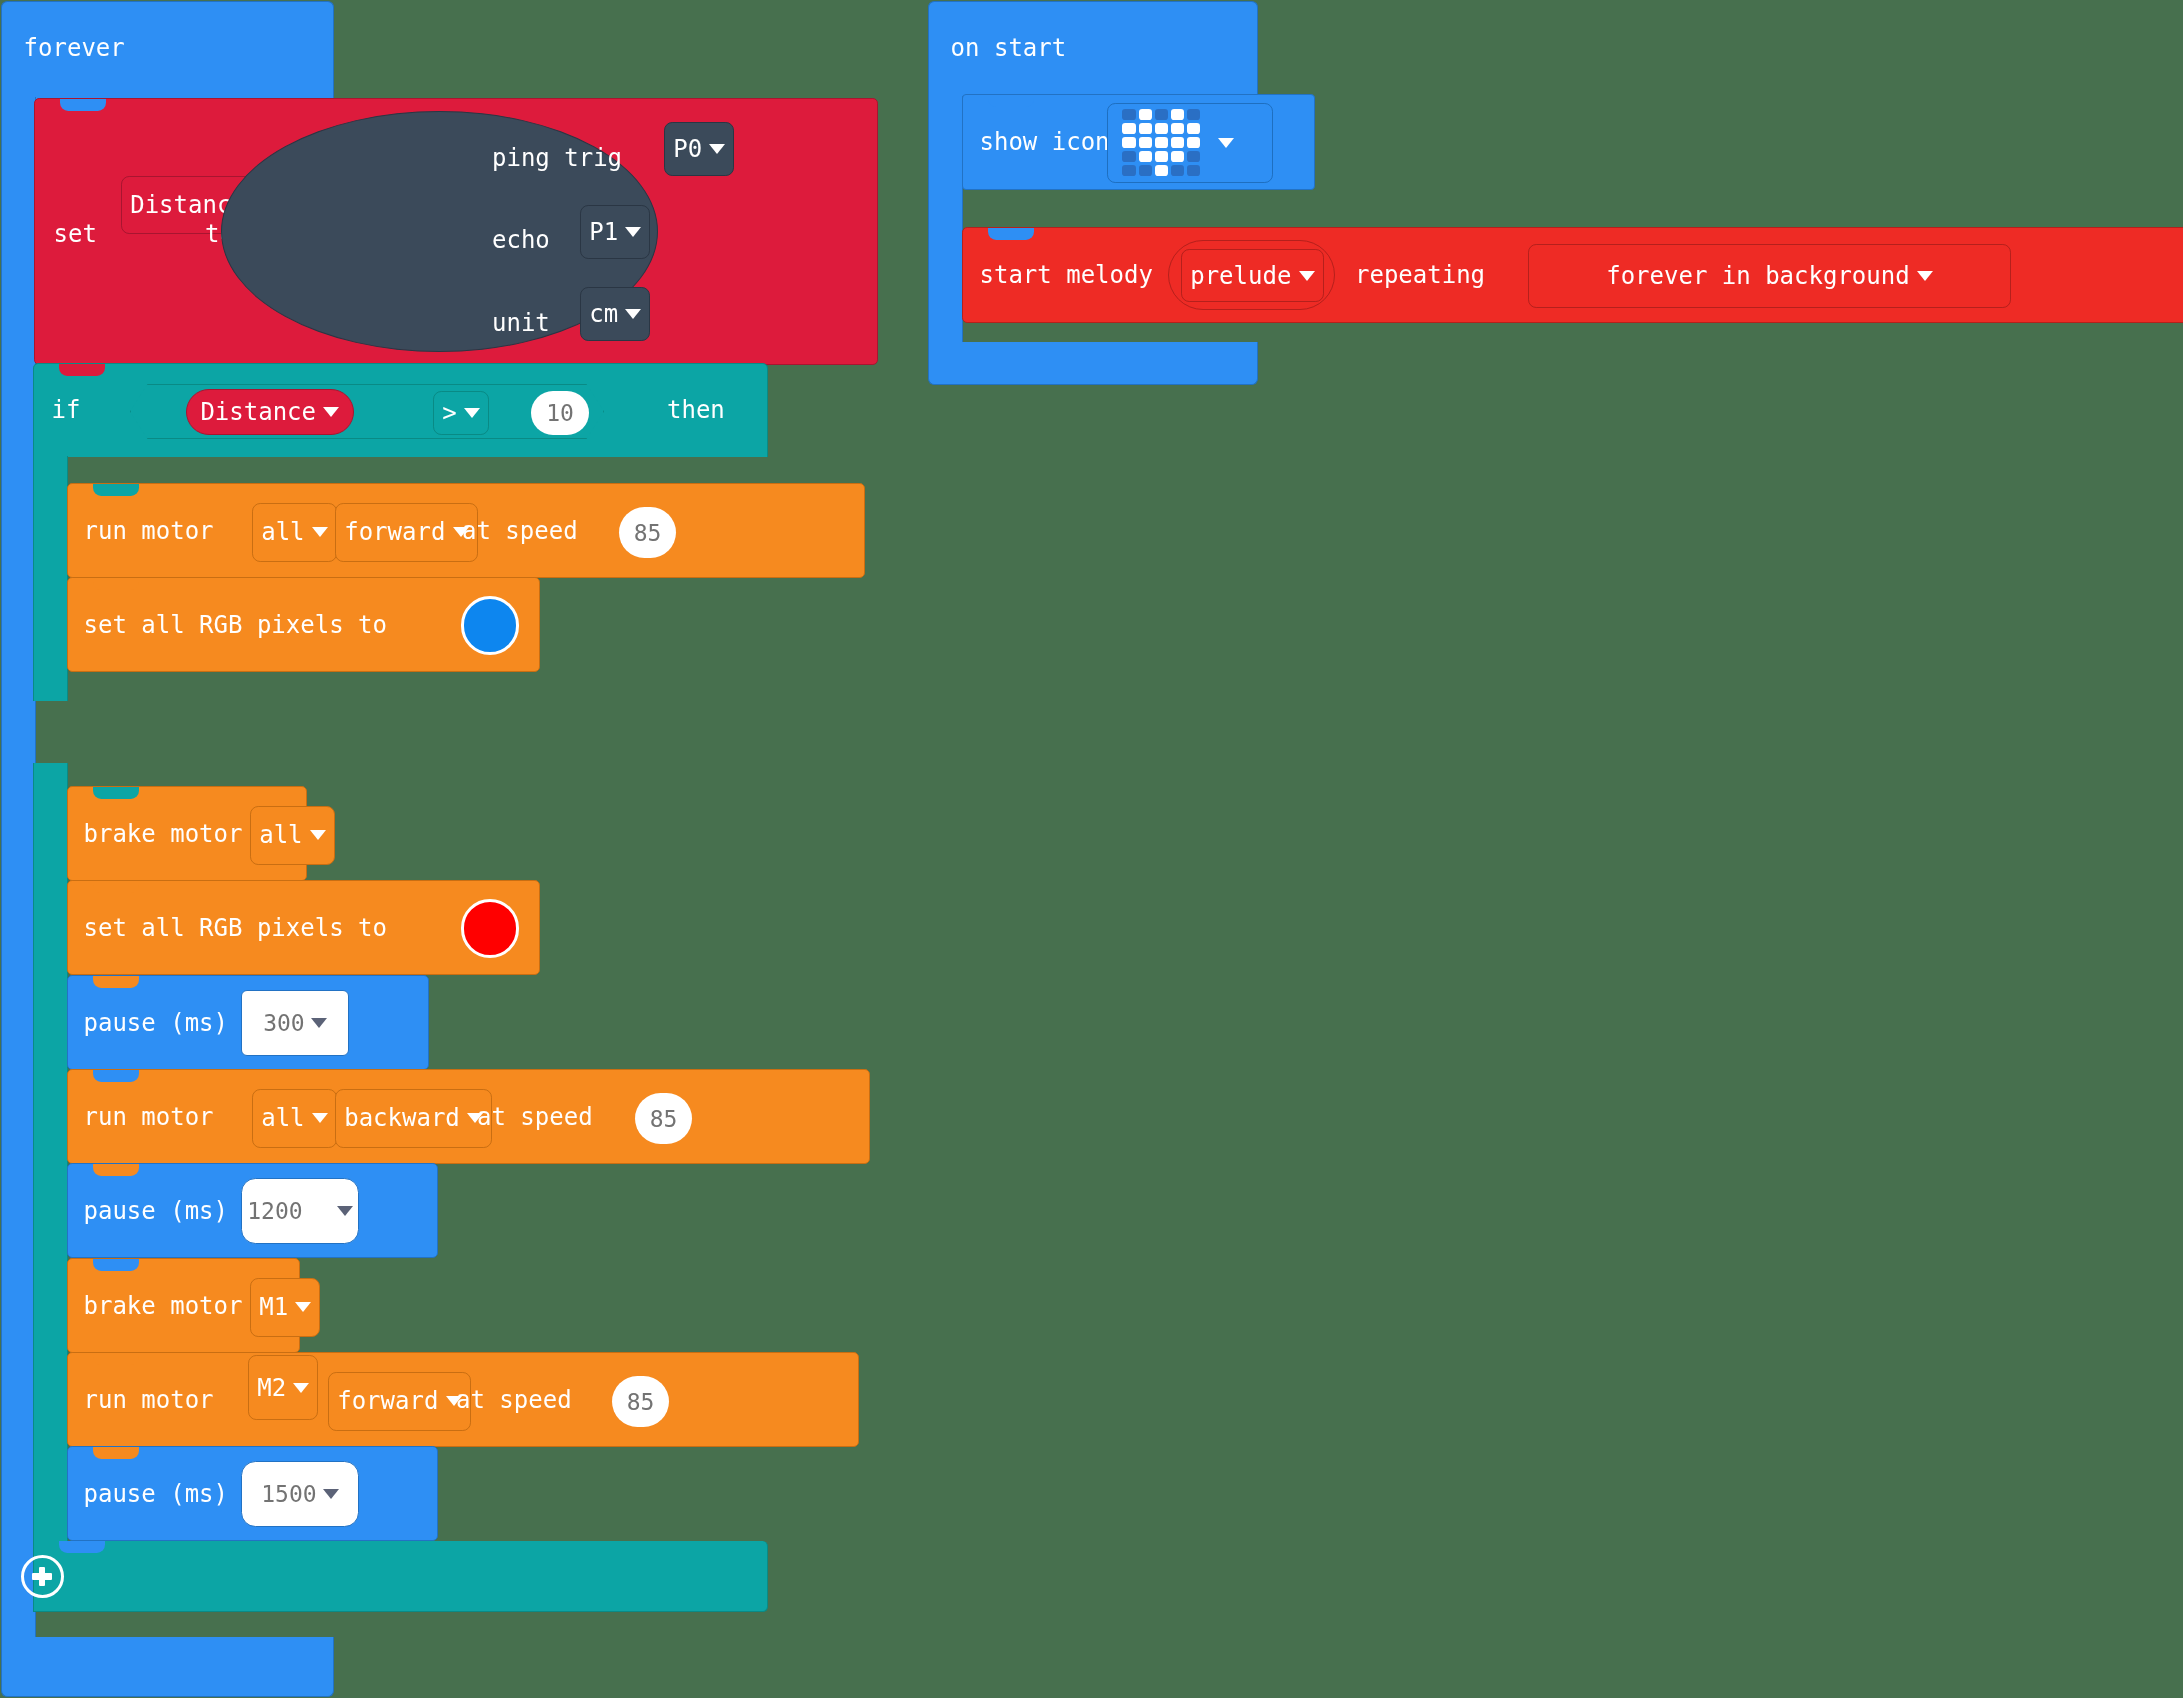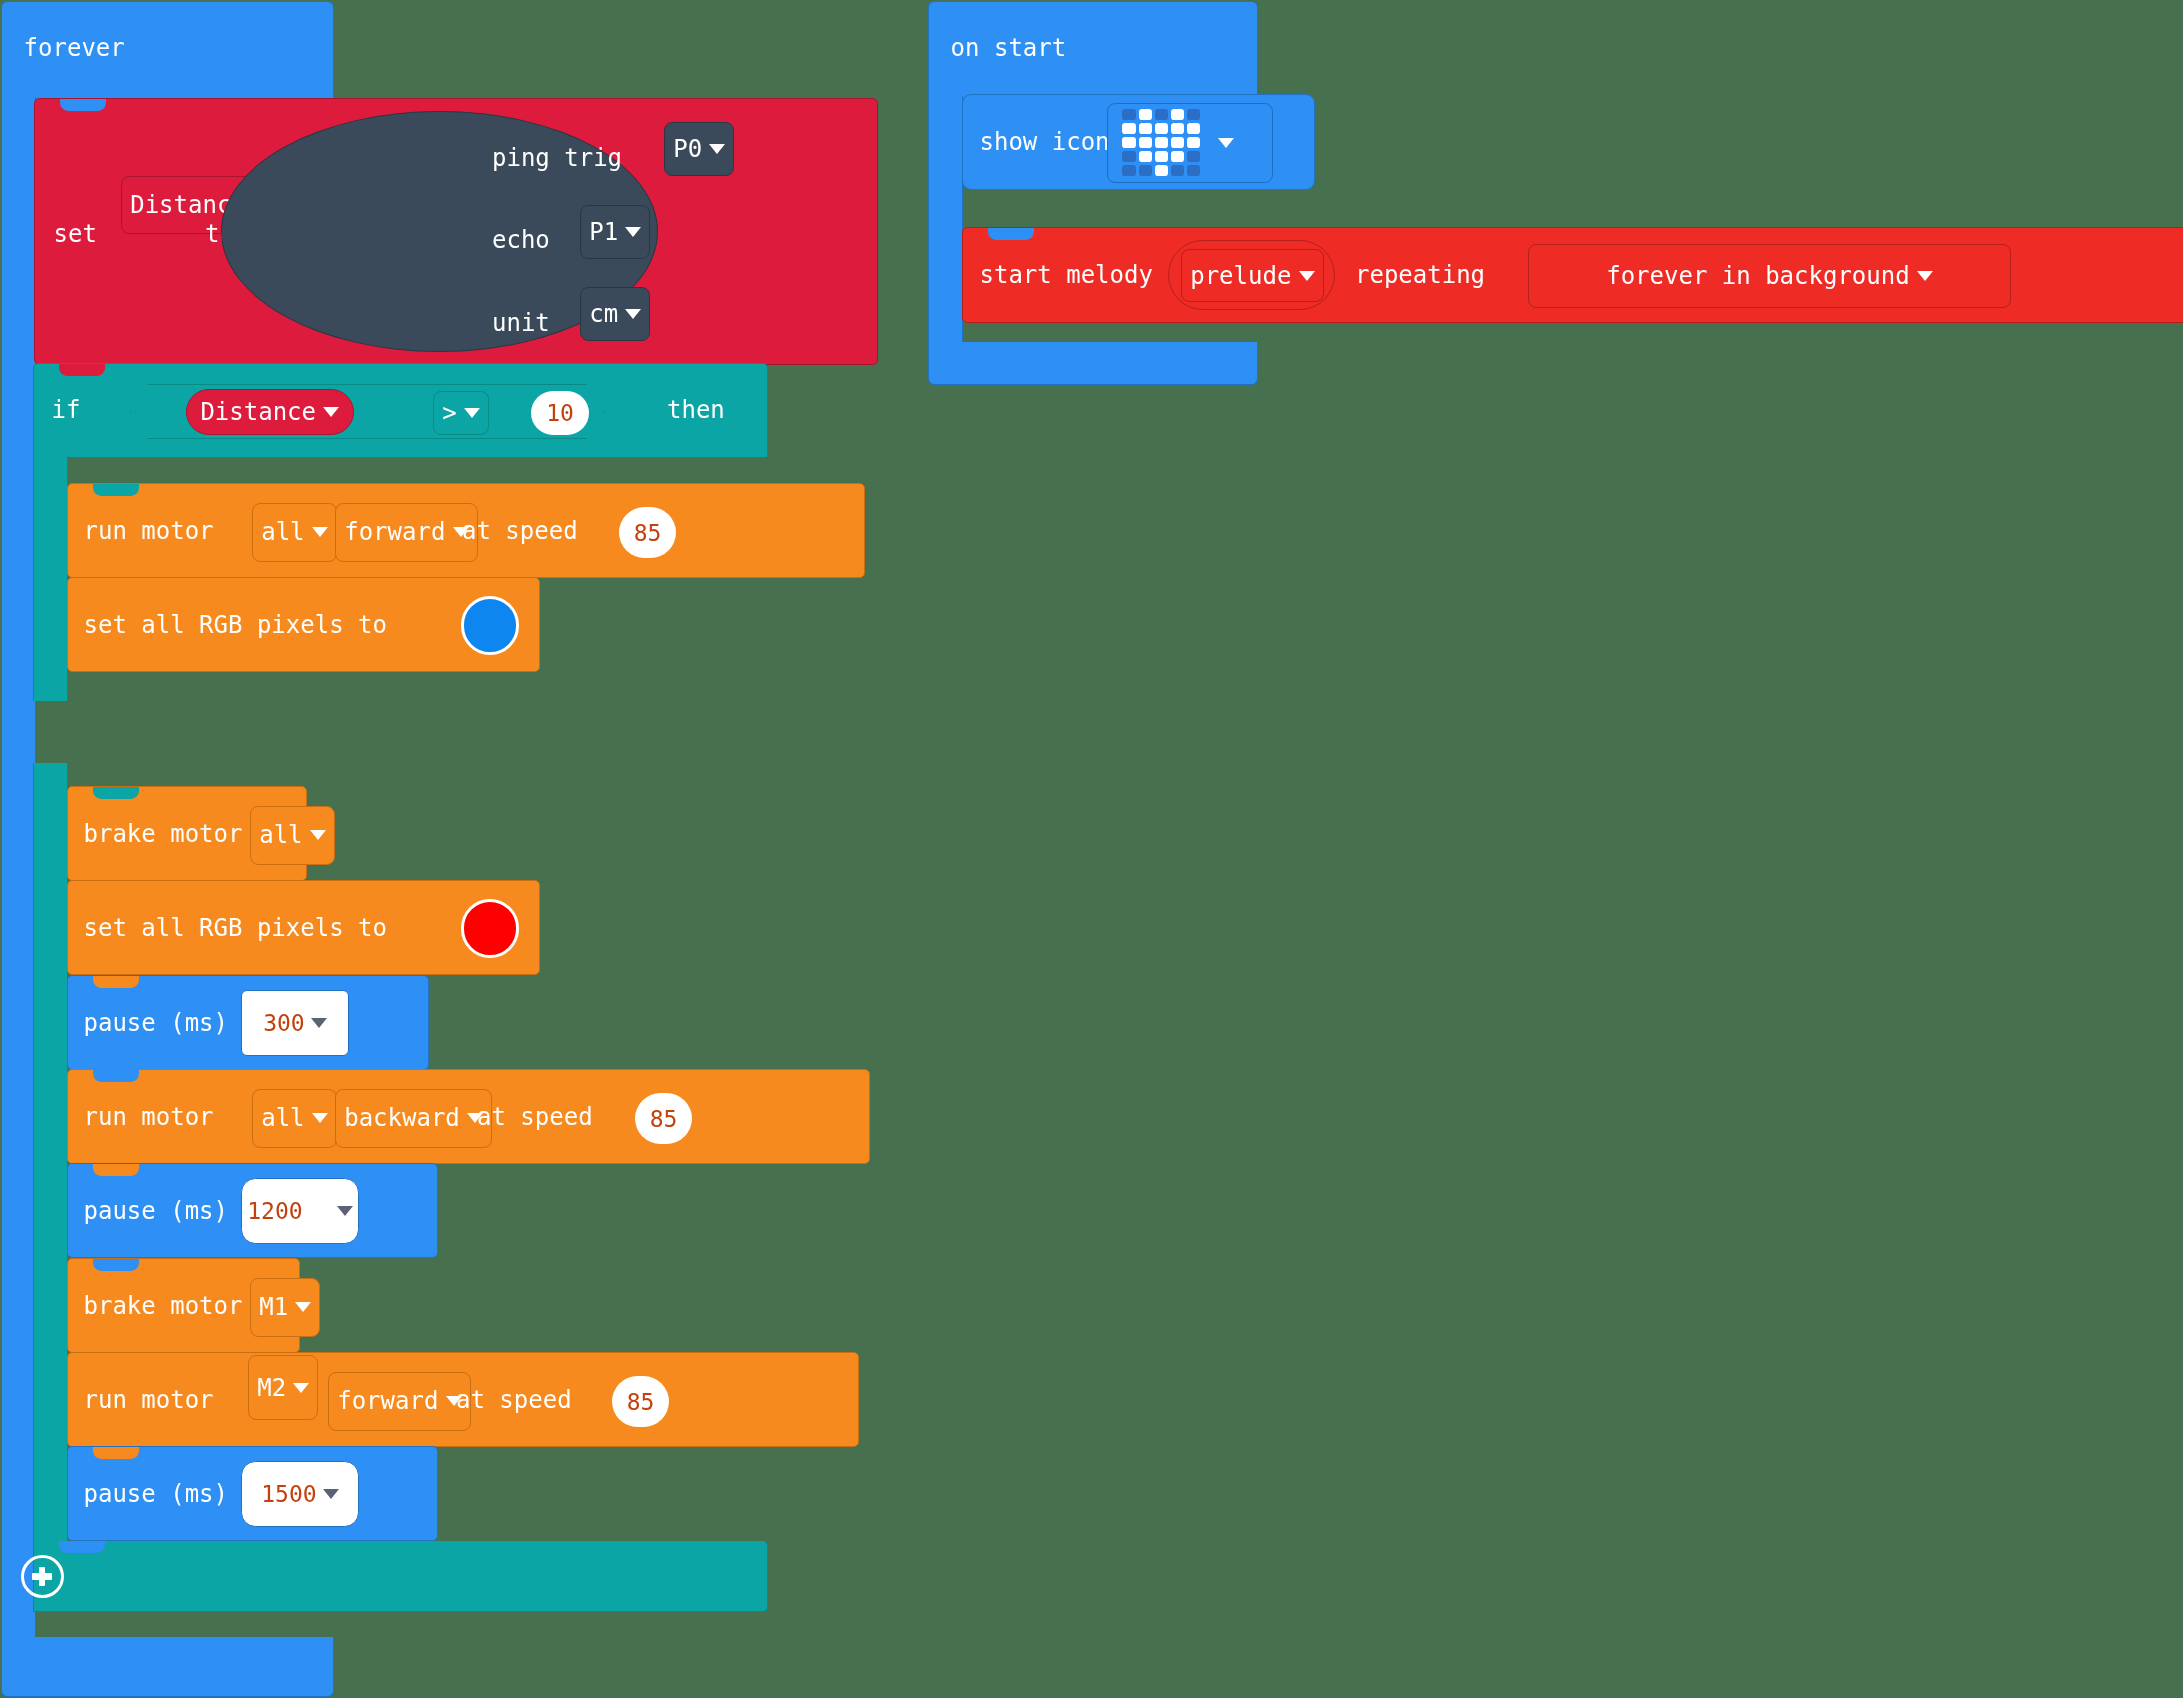--- a/index.html
+++ b/index.html
@@ -45,21 +45,21 @@
   .field.on-logic {background:#0CA5A5;border:1.5px solid #098A85;}
   .field.on-dark  {background:#3B4A5A;border:1.5px solid #2A3644;}
 
   .caret{display:inline-block;margin-left:7.2px;
     width:0;height:0;border-left:8.2px solid transparent;border-right:8.2px solid transparent;
     border-top:10.3px solid #fff;}
 
   
   .numfield{
     display:inline-flex;align-items:center;justify-content:center;
-    background:#fff;border-radius:515px;color:#c2410c;font-size:23px;
+    background:#fff;border-radius:515px;color:#737373;font-size:23px;
     box-sizing:border-box;white-space:nowrap;
   }
   .numfield.shadow{border:1.5px solid #2272C4;}
   .numfield .caret{border-top-color:#5B6277;margin-left:6.2px;}
 
   
   .reporter{
     display:inline-flex;align-items:center;justify-content:center;
     border-radius:515px;color:#fff;font-size:24px;white-space:nowrap;
     padding:0 13.4px;box-sizing:border-box;
@@ -284,21 +284,21 @@
   </div>
 
   <div class="blk c-loop" data-name="on-start-header" style="left:928px;top:1px;width:330px;height:97px;border-radius:6.2px 6.2px 0 0;border-bottom:none;">
     <div class="lbl" data-name="on-start-label" style="position:absolute;left:21.6px;top:34px;">on start</div>
   </div>
 
   <div class="blk c-loop" data-name="on-start-left-spine" style="left:928px;top:96px;width:35px;height:247px;border-top:none;border-bottom:none;"></div>
 
   <div class="blk c-loop" data-name="on-start-bottom-foot" style="left:928px;top:342px;width:330px;height:43px;border-radius:0 0 6.2px 6.2px;border-top:none;"></div>
 
-  <div class="blk c-loop" data-name="show-icon-block" style="left:962px;top:94px;width:353px;height:96px;border-radius:9px;">
+  <div class="blk c-loop" data-name="show-icon-block" style="left:962px;top:94px;width:353px;height:96px;border-radius:4px;">
     <div class="notch-top" data-name="block-notch" style="left:25px;top:0;width:46px;height:12.4px;background:#2E8FF4;border-radius:0 0 8.2px 8.2px;"></div>
     <div class="lbl" data-name="show-icon-label" style="position:absolute;left:16.5px;top:35px;">show icon</div>
     <div data-name="led-matrix-dropdown" style="position:absolute;left:144px;top:7.7px;height:80px;width:166px;
                 background:#2E8FF4;border:1.5px solid #1E6FC0;border-radius:8.2px;box-sizing:border-box;
                 display:flex;align-items:center;">
       <div class="led-grid" data-name="heart-icon" style="margin-left:14.4px;width:78px;height:67px;">
         <div class="led" data-name="led-cell"></div>
         <div class="led on" data-name="led-cell"></div>
         <div class="led" data-name="led-cell"></div>
         <div class="led on" data-name="led-cell"></div>

